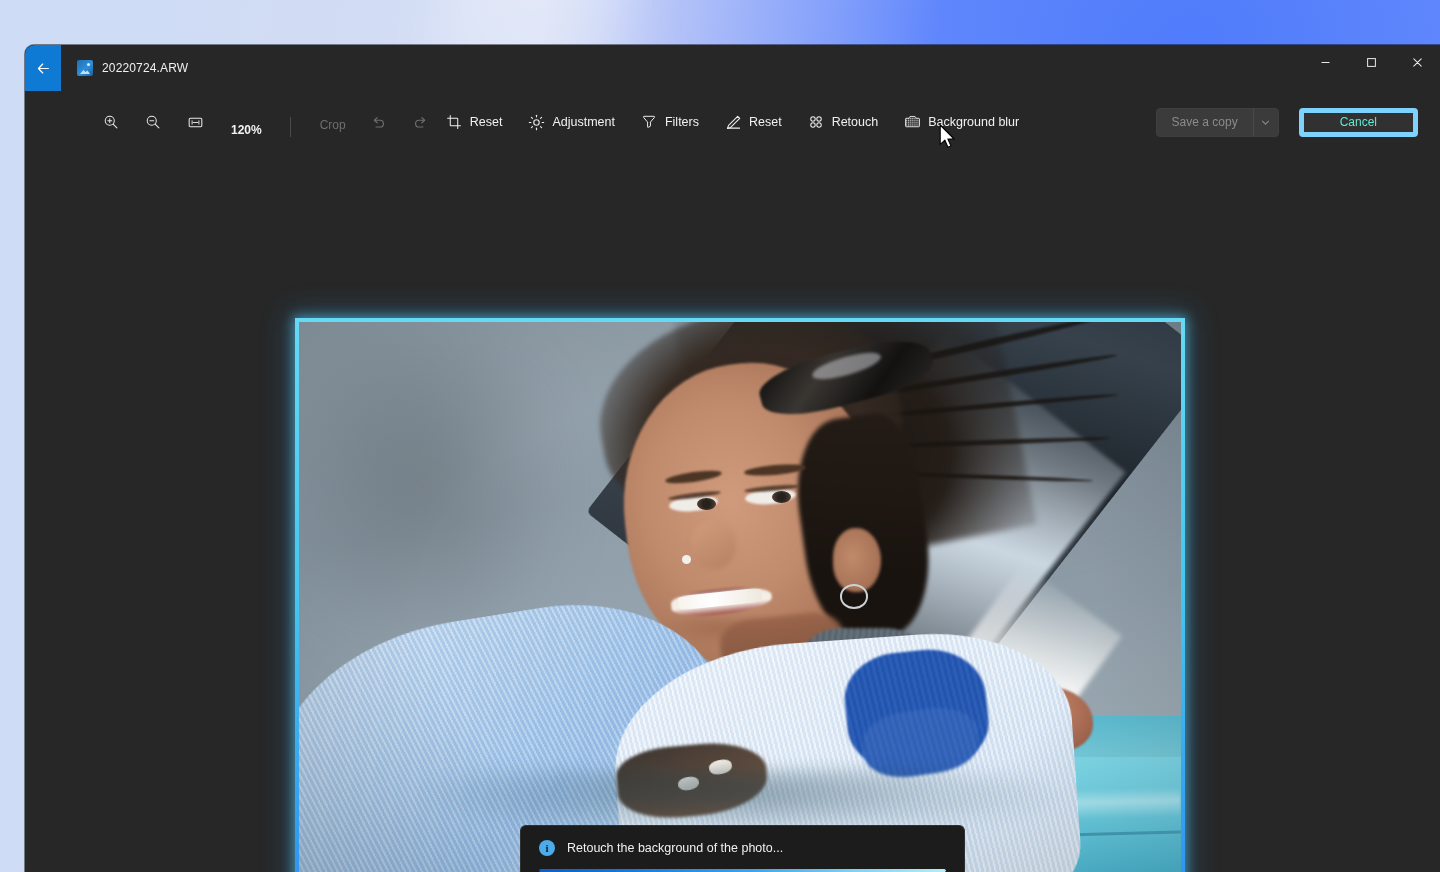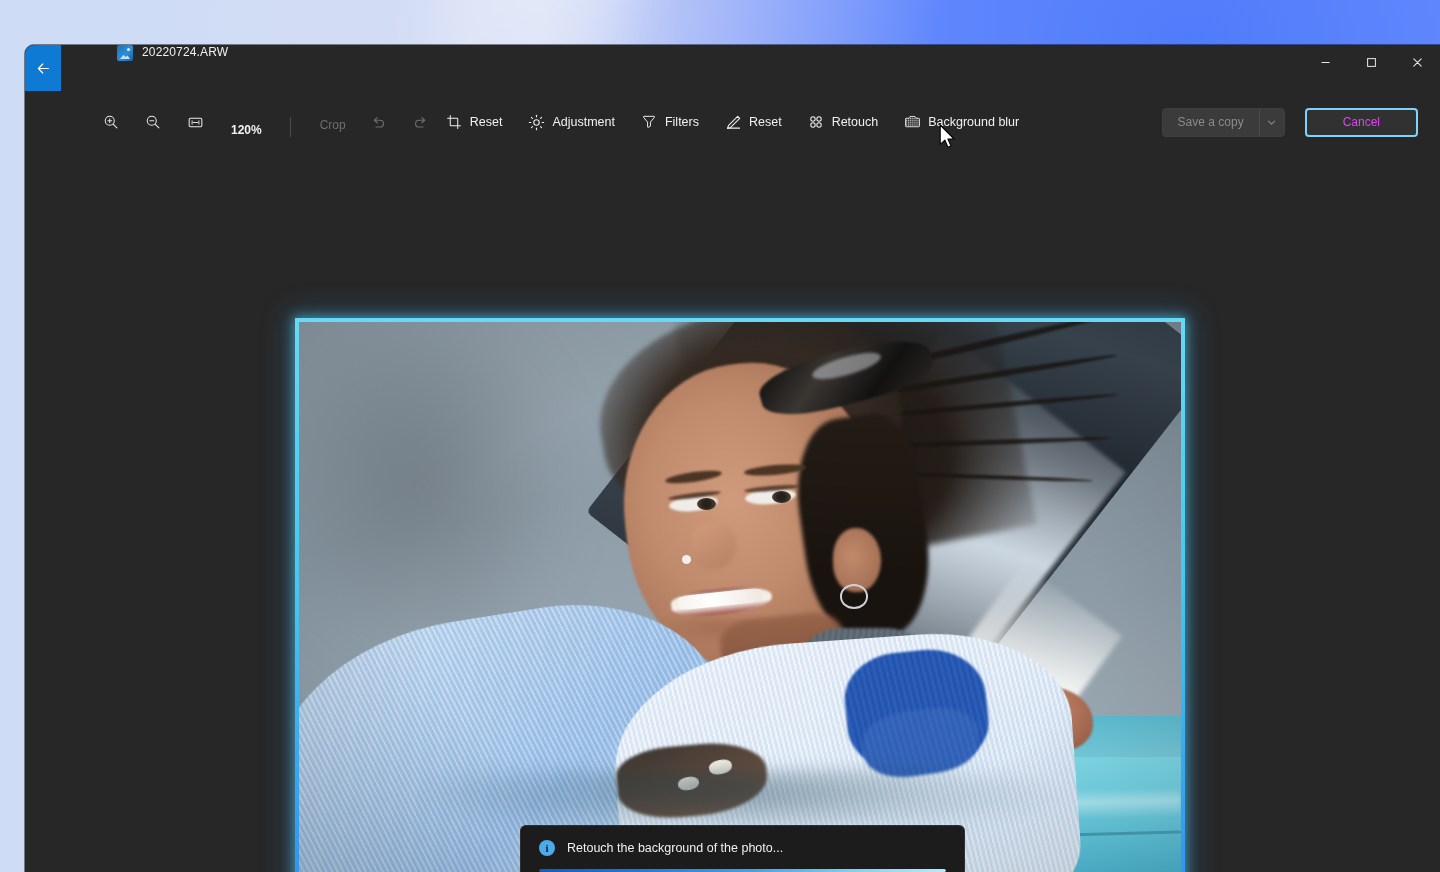--- a/index.html
+++ b/index.html
@@ -56,24 +56,23 @@
     width: 36px; height: 46px;
     background: #0f7ad4;
     border: none;
     border-top-left-radius: 9px;
     display: flex; align-items: center; justify-content: center;
     cursor: pointer;
     flex: 0 0 auto;
   }
   #back-button svg { display:block; }
   #file-chip {
-    display: flex; align-items: flex-start; gap: 9px;
+    display: flex; align-items: center; gap: 9px;
     padding-left: 16px;
     height: 46px;
-    margin-left: 40px;
   }
   #file-icon {
     width: 16px; height: 16px;
     border-radius: 2px;
     background: linear-gradient(135deg,#1f6fb2 0%, #2f8fd8 55%, #1b5f9c 100%);
     position: relative; overflow:hidden;
     flex: 0 0 auto;
   }
   #file-icon::after {
     content:"";
@@ -195,22 +194,22 @@
     background: #3b3b3b;
     border: 1px solid #3f3f3f;
     border-left: 1px solid #4a4a4a;
     width: 26px;
     border-radius: 0 4px 4px 0;
     display:flex; align-items:center; justify-content:center;
     cursor: default;
   }
   #cancel-button {
     background: #313131;
-    border: 2px solid #7dd3fc;
-    color: #d946ef;
+    border: 5px solid #7dd3fc;
+    color: #5eead4;
     font-size: 12px;
     height: 29px;
     padding: 0 36px;
     border-radius: 4px;
     cursor: pointer;
     white-space: nowrap;
   }
 
   
   #canvas-area {

